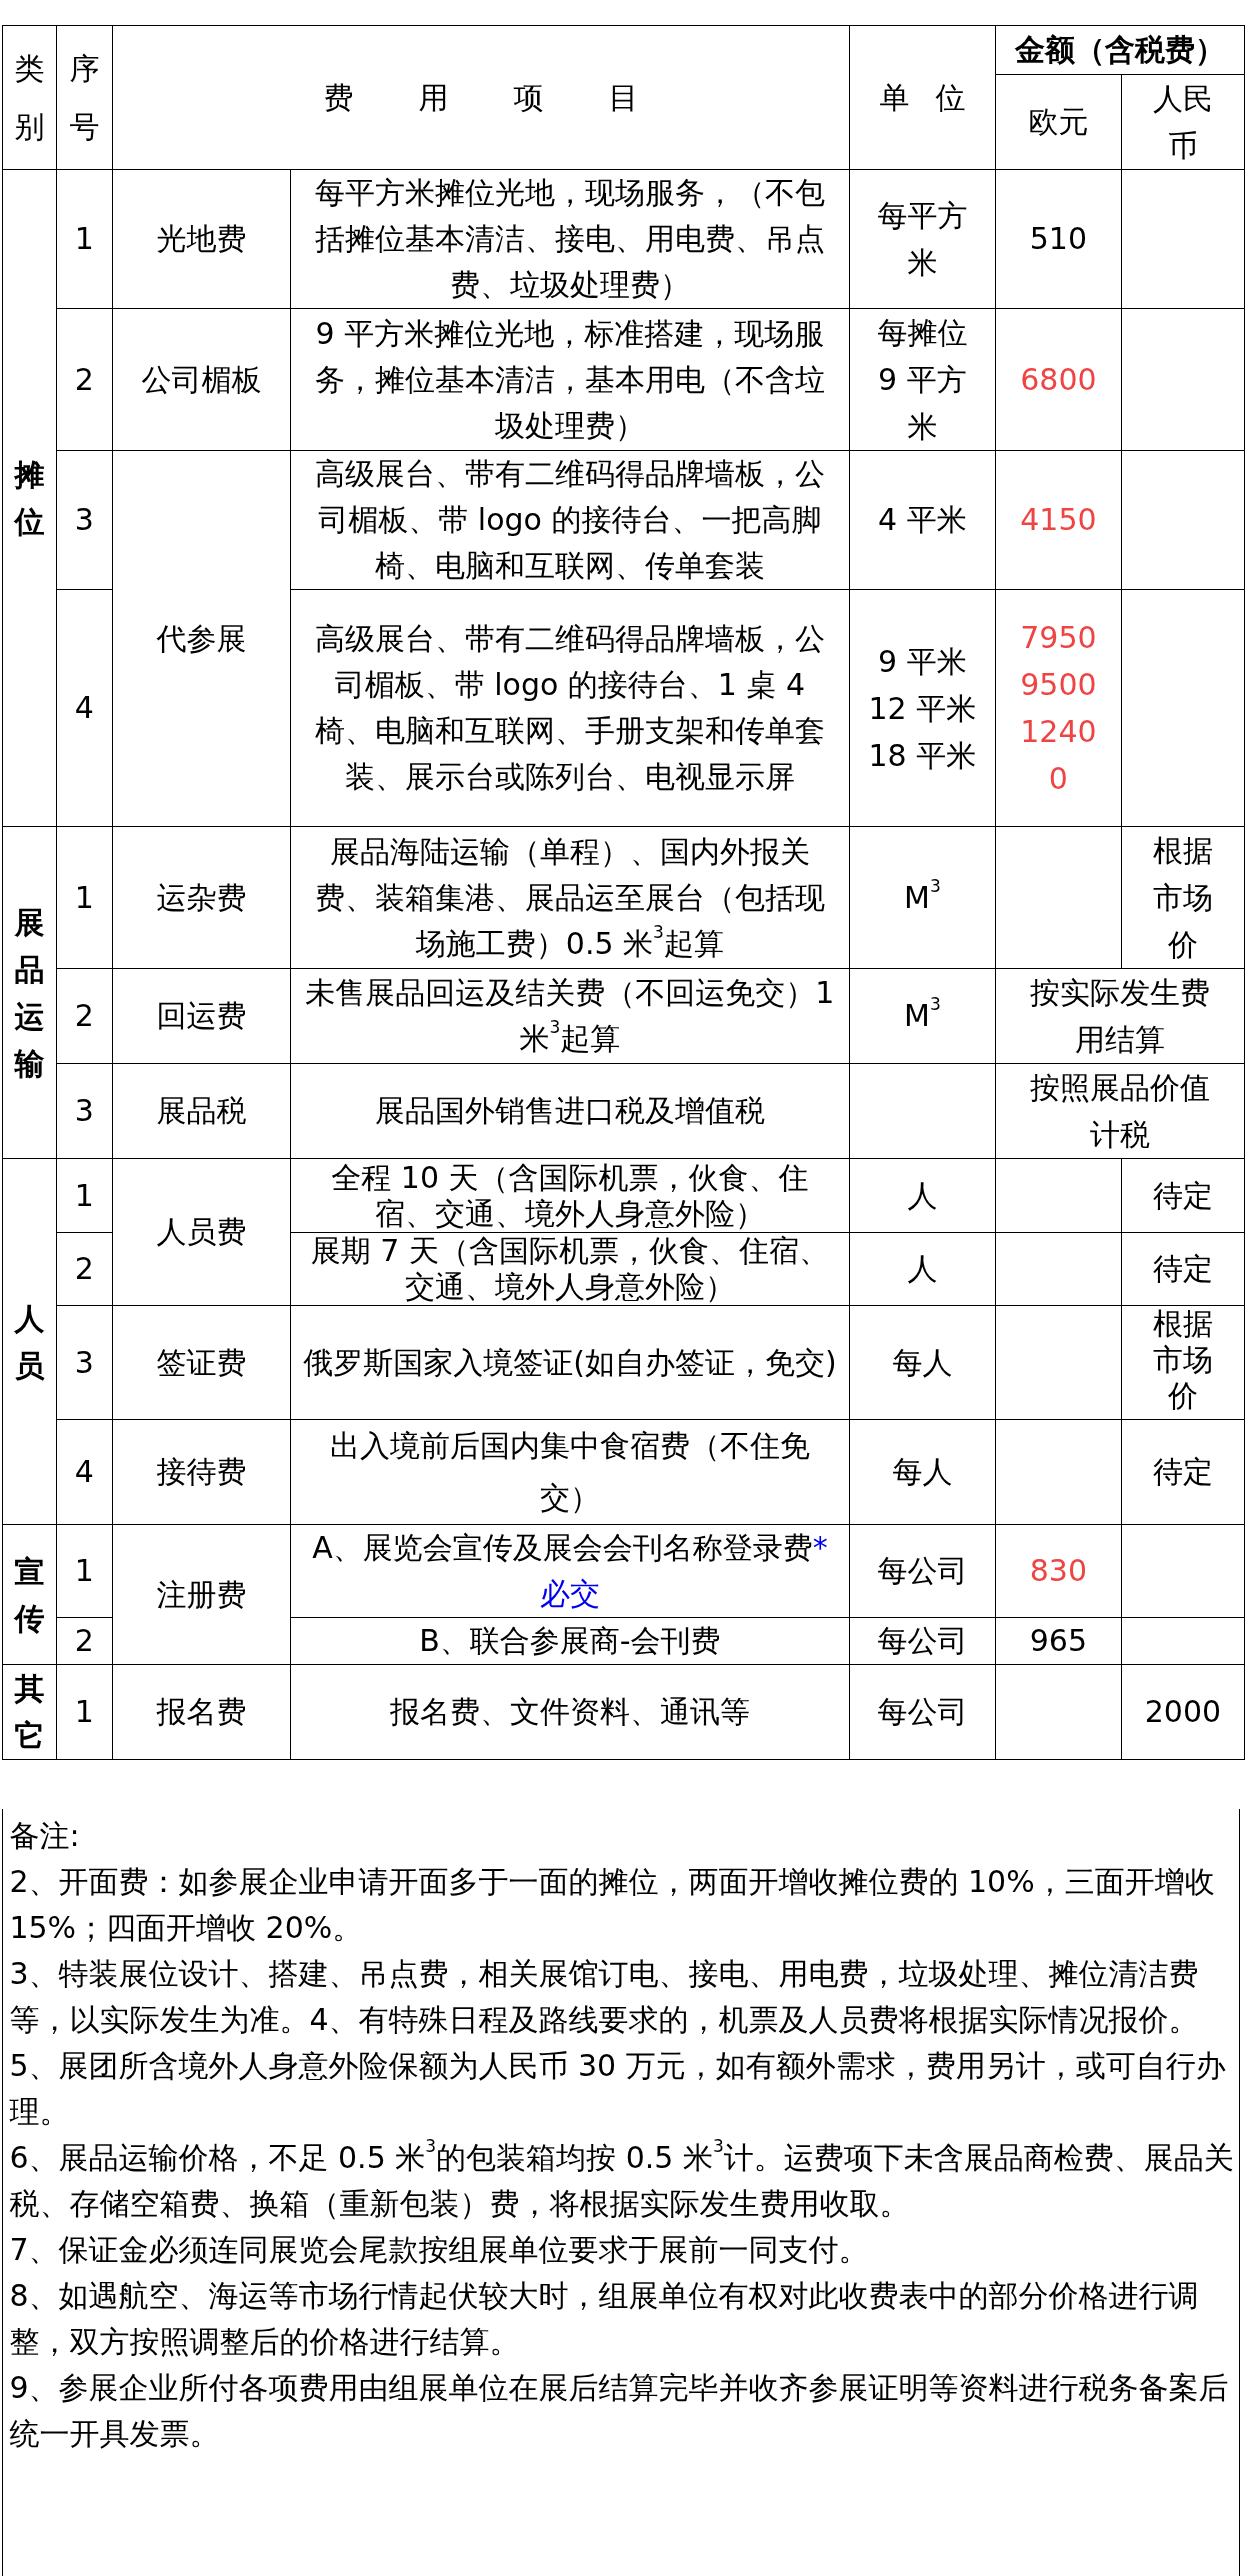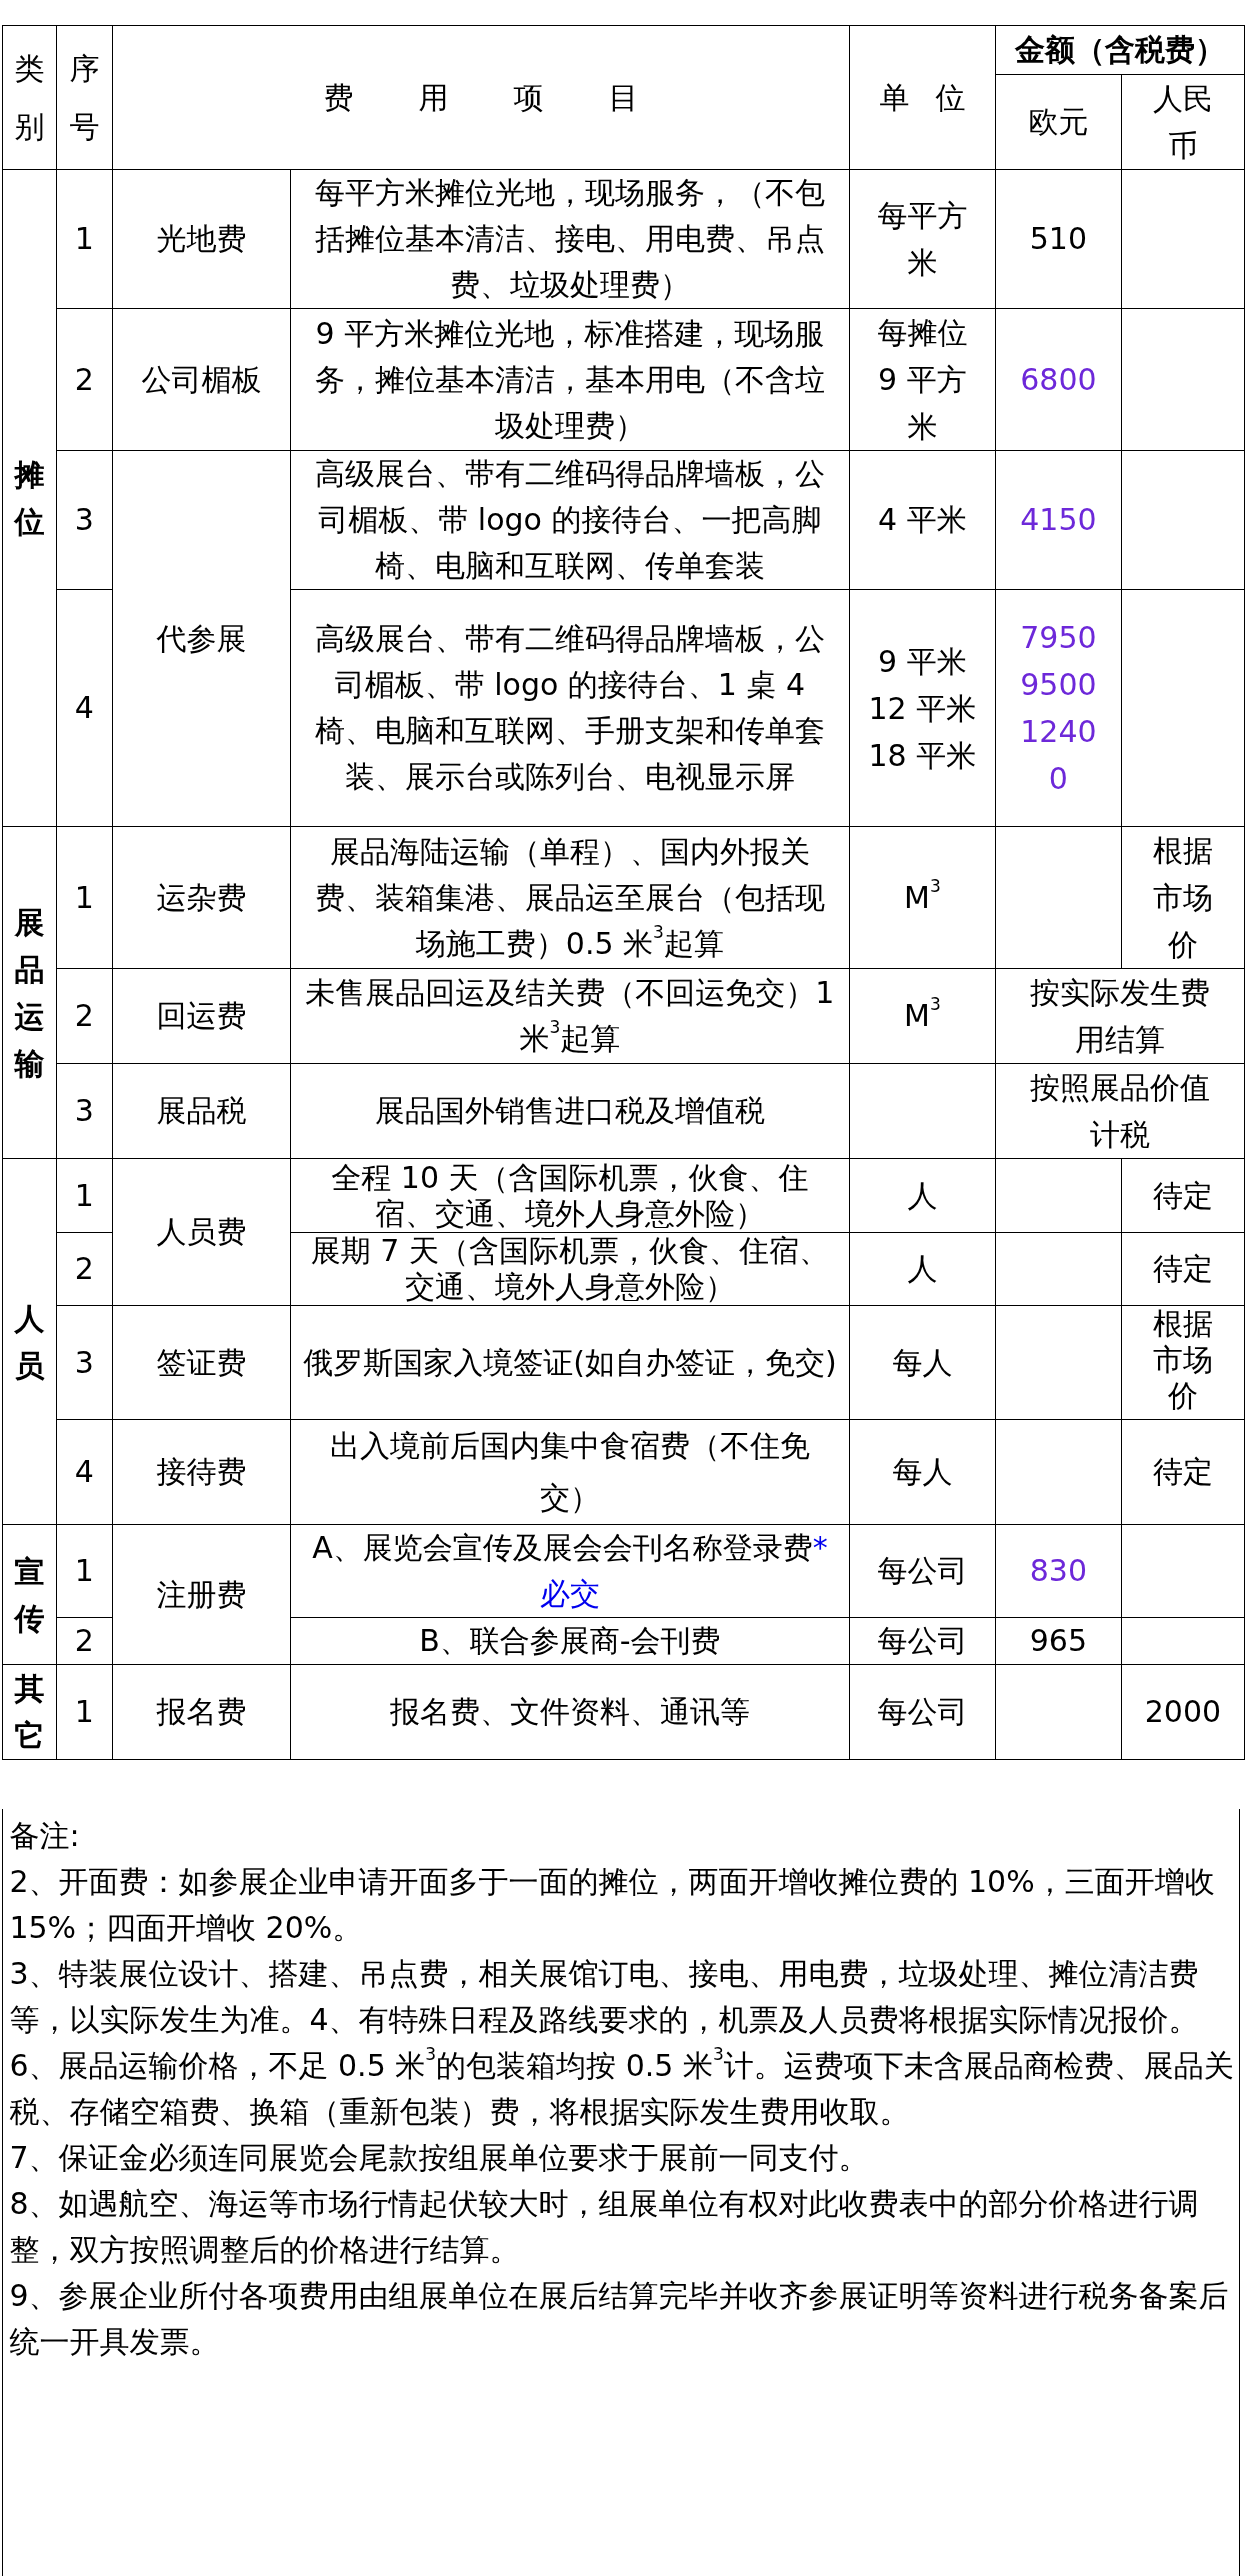--- a/index.html
+++ b/index.html
@@ -16,21 +16,21 @@
     text-align: center;
     vertical-align: middle;
     font-size: 30px;
     line-height: 46px;
     overflow: hidden;
   }
   td.desc { text-align: right; padding: 0 11.7px 0 11.7px !important; letter-spacing: 0px; }
   .vert { display: inline-block; width: 34px; line-height: 47px; word-break: break-all; white-space: normal; }
   .vert-header { display: inline-block; width: 34px; line-height: 58px; word-break: break-all; }
   .hdr-spaced { letter-spacing: 65px; padding-left: 65px; }
-  .amount-blue { color: #6d28d9; }
+  .amount-blue { color: #ef4444; }
   .must-blue { color: #0000ee; }
   .bold-hdr { font-weight: bold; }
   sup { font-size: 17px; vertical-align: 15.6px; line-height: 0; }
   .stack { display: inline-block; line-height: 47px; }
   .notes {
     position: absolute; left: 1.9px; top: 1785px; width: 1238px; height: 787px;
     border: 1.9px solid #000; border-top: 0;
     padding: 3.9px 5.2px 0 6.5px; box-sizing: border-box;
     font-size: 30px; line-height: 46px;
   }
@@ -193,19 +193,20 @@
     <td></td>
     <td>2000</td>
   </tr>
 </tbody>
     </table>
 
 <div class="notes">
   <p>备注:</p>
   <p>2、开面费：如参展企业申请开面多于一面的摊位，两面开增收摊位费的 10%，三面开增收 15%；四面开增收 20%。</p>
   <p>3、特装展位设计、搭建、吊点费，相关展馆订电、接电、用电费，垃圾处理、摊位清洁费等，以实际发生为准。4、有特殊日程及路线要求的，机票及人员费将根据实际情况报价。</p>
+  <p>5、展团所含境外人身意外险保额为人民币 30 万元，如有额外需求，费用另计，或可自行办理。</p>
   <p><span>6、展品运输价格，不足 0.5 米</span><sup>3</sup><span>的包装箱均按 0.5 米</span><sup>3</sup><span>计。运费项下未含展品商检费、展品关税、存储空箱费、换箱（重新包装）费，将根据实际发生费用收取。</span></p>
   <p>7、保证金必须连同展览会尾款按组展单位要求于展前一同支付。</p>
   <p>8、如遇航空、海运等市场行情起伏较大时，组展单位有权对此收费表中的部分价格进行调整，双方按照调整后的价格进行结算。</p>
   <p>9、参展企业所付各项费用由组展单位在展后结算完毕并收齐参展证明等资料进行税务备案后统一开具发票。</p>
 </div>
 </div>
 
 
 </body></html>

